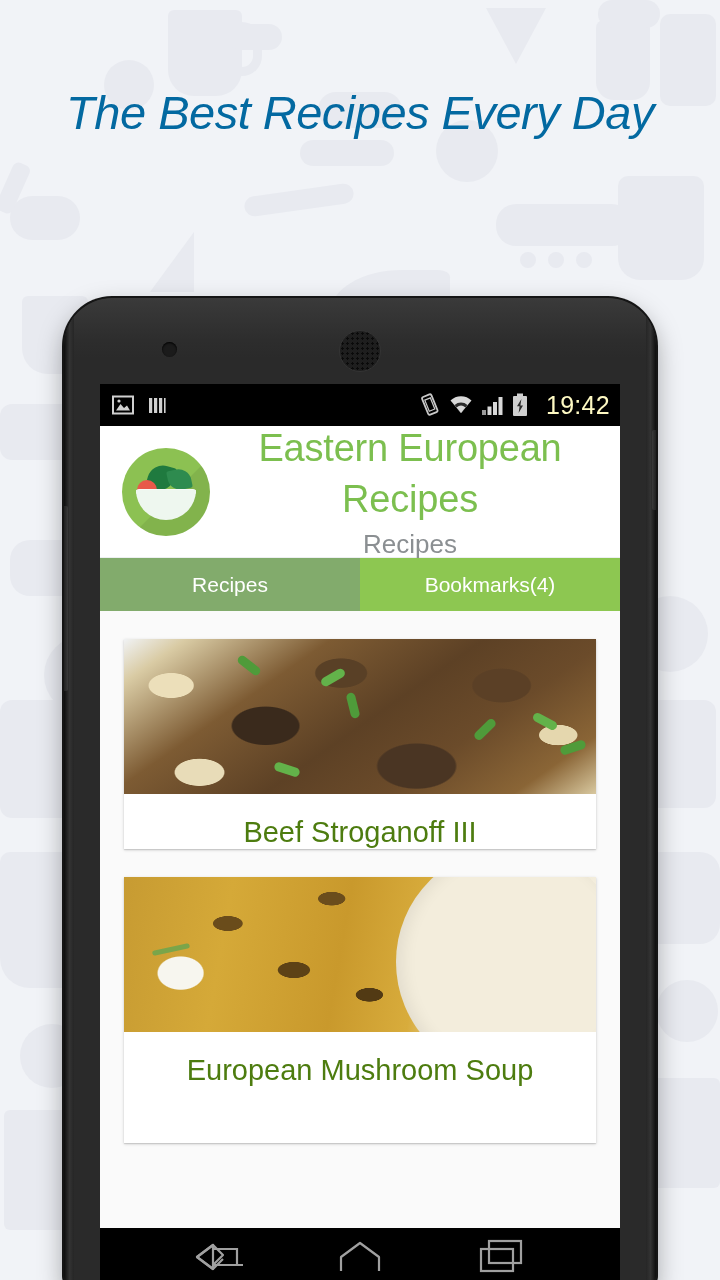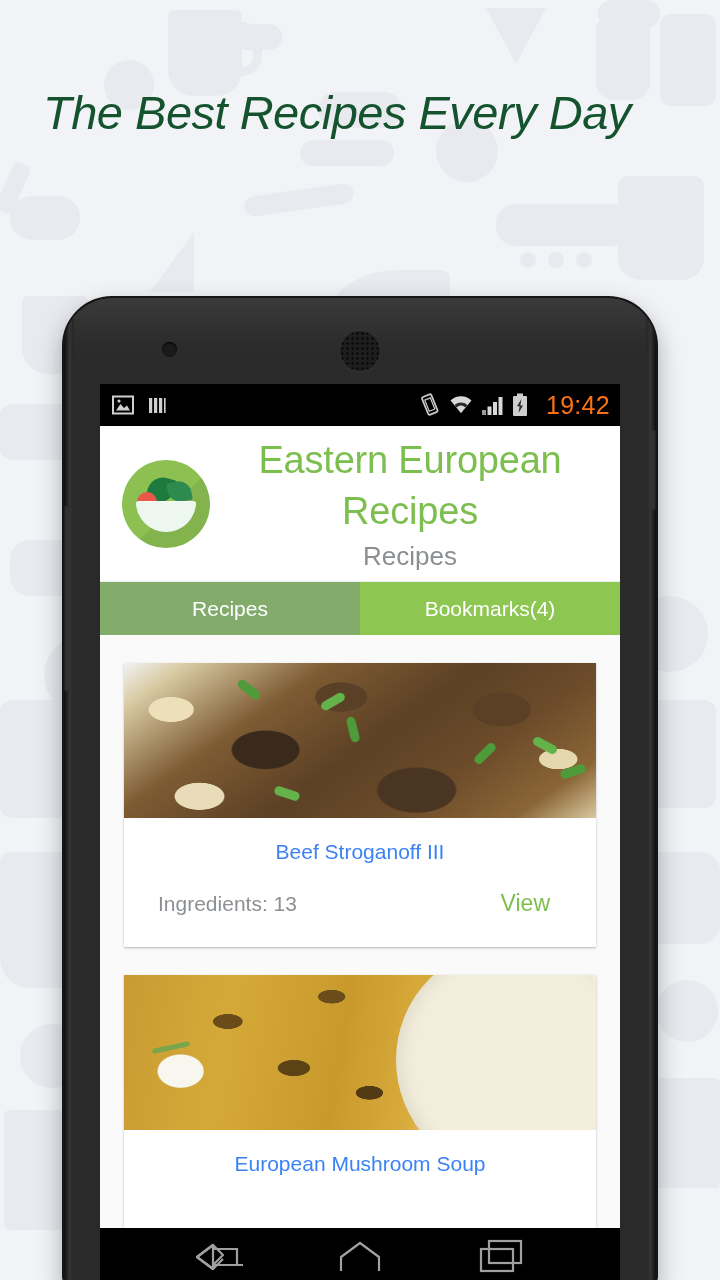--- a/index.html
+++ b/index.html
@@ -53,25 +53,25 @@
     width:0;height:0;background:transparent;
     border-left:44px solid transparent;
     border-right:0 solid transparent;
     border-bottom:60px solid #e8eaf0;
   }
 
   
   #headline {
     position: absolute;
     left: 0; right: 0; top: 82px;
-    text-align: left;
+    text-align: center;
     font-style: italic;
     font-size: 47px;
     line-height: 1.33;
-    color: #14532d;
+    color: #0369a1;
     letter-spacing: -0.5px;
     padding: 0 43px;
     z-index: 5;
   }
 
   
   #phone {
     position: absolute;
     left: 64px;
     top: 298px;
@@ -143,28 +143,28 @@
     height: 42px;
     background: #000;
     display:flex; align-items:center;
     padding: 0 10px 0 12px;
     color:#cfcfcf;
   }
   #sb-left { display:flex; align-items:center; gap:12px; }
   #sb-right { margin-left:auto; display:flex; align-items:center; gap:7px; }
   .sb-ico { display:block; }
   #sb-time {
-    font-size: 25px; color:#f97316; margin-left: 11px;
+    font-size: 25px; color:#fef9c3; margin-left: 11px;
     letter-spacing: 0.3px;
   }
 
   
   #appbar {
     background:#fff;
-    height: 156px;
+    height: 132px;
     display:flex; align-items:center;
     padding: 0 14px 0 22px;
     border-bottom: 1px solid #eceff0;
   }
   #logo {
     width: 88px; height: 88px; border-radius:50%;
     background: #8CC152;
     position:relative; flex:none;
     overflow:hidden;
   }
@@ -293,22 +293,22 @@
     box-shadow: inset 6px 0 16px rgba(0,0,0,.07);
   }
   .herb {
     position:absolute; left:28px; top:70px;
     width:38px; height:5px; background:#7aa54a; border-radius:4px;
     transform: rotate(-12deg);
   }
 
   .card-title {
     text-align:center;
-    font-size: 21px;
-    color:#3b82f6;
+    font-size: 29px;
+    color:#4d7c0f;
     padding: 22px 16px 0 16px;
   }
   .card-meta {
     display:flex; align-items:center;
     padding: 26px 34px 30px 34px;
   }
   .card-ing { color:#8c9094; font-size: 21px; }
   .card-view {
     margin-left:auto; color:#7CBF4F; font-size: 23px;
     padding-right: 12px;
@@ -454,24 +454,20 @@
             <div class="card-photo photo-stroganoff">
               <div class="onion" style="left:112px;top:22px;transform:rotate(38deg);"></div>
               <div class="onion b" style="left:196px;top:34px;transform:rotate(-30deg);"></div>
               <div class="onion" style="left:216px;top:62px;transform:rotate(76deg);"></div>
               <div class="onion b" style="left:150px;top:126px;transform:rotate(18deg);"></div>
               <div class="onion" style="left:348px;top:86px;transform:rotate(-44deg);"></div>
               <div class="onion b" style="left:408px;top:78px;transform:rotate(28deg);"></div>
               <div class="onion" style="left:436px;top:104px;transform:rotate(-18deg);"></div>
             </div>
             <div class="card-title">Beef Stroganoff III</div>
-            <div class="card-meta">
-              <div class="card-ing">Ingredients: 13</div>
-              <div class="card-view">View</div>
-            </div>
           </div>
 
           <div class="card">
             <div class="card-photo photo-soup">
               <div class="plate-rim"></div>
               <div class="herb"></div>
             </div>
             <div class="card-title">European Mushroom Soup</div>
             <div class="card-meta">
               <div class="card-ing"></div>

